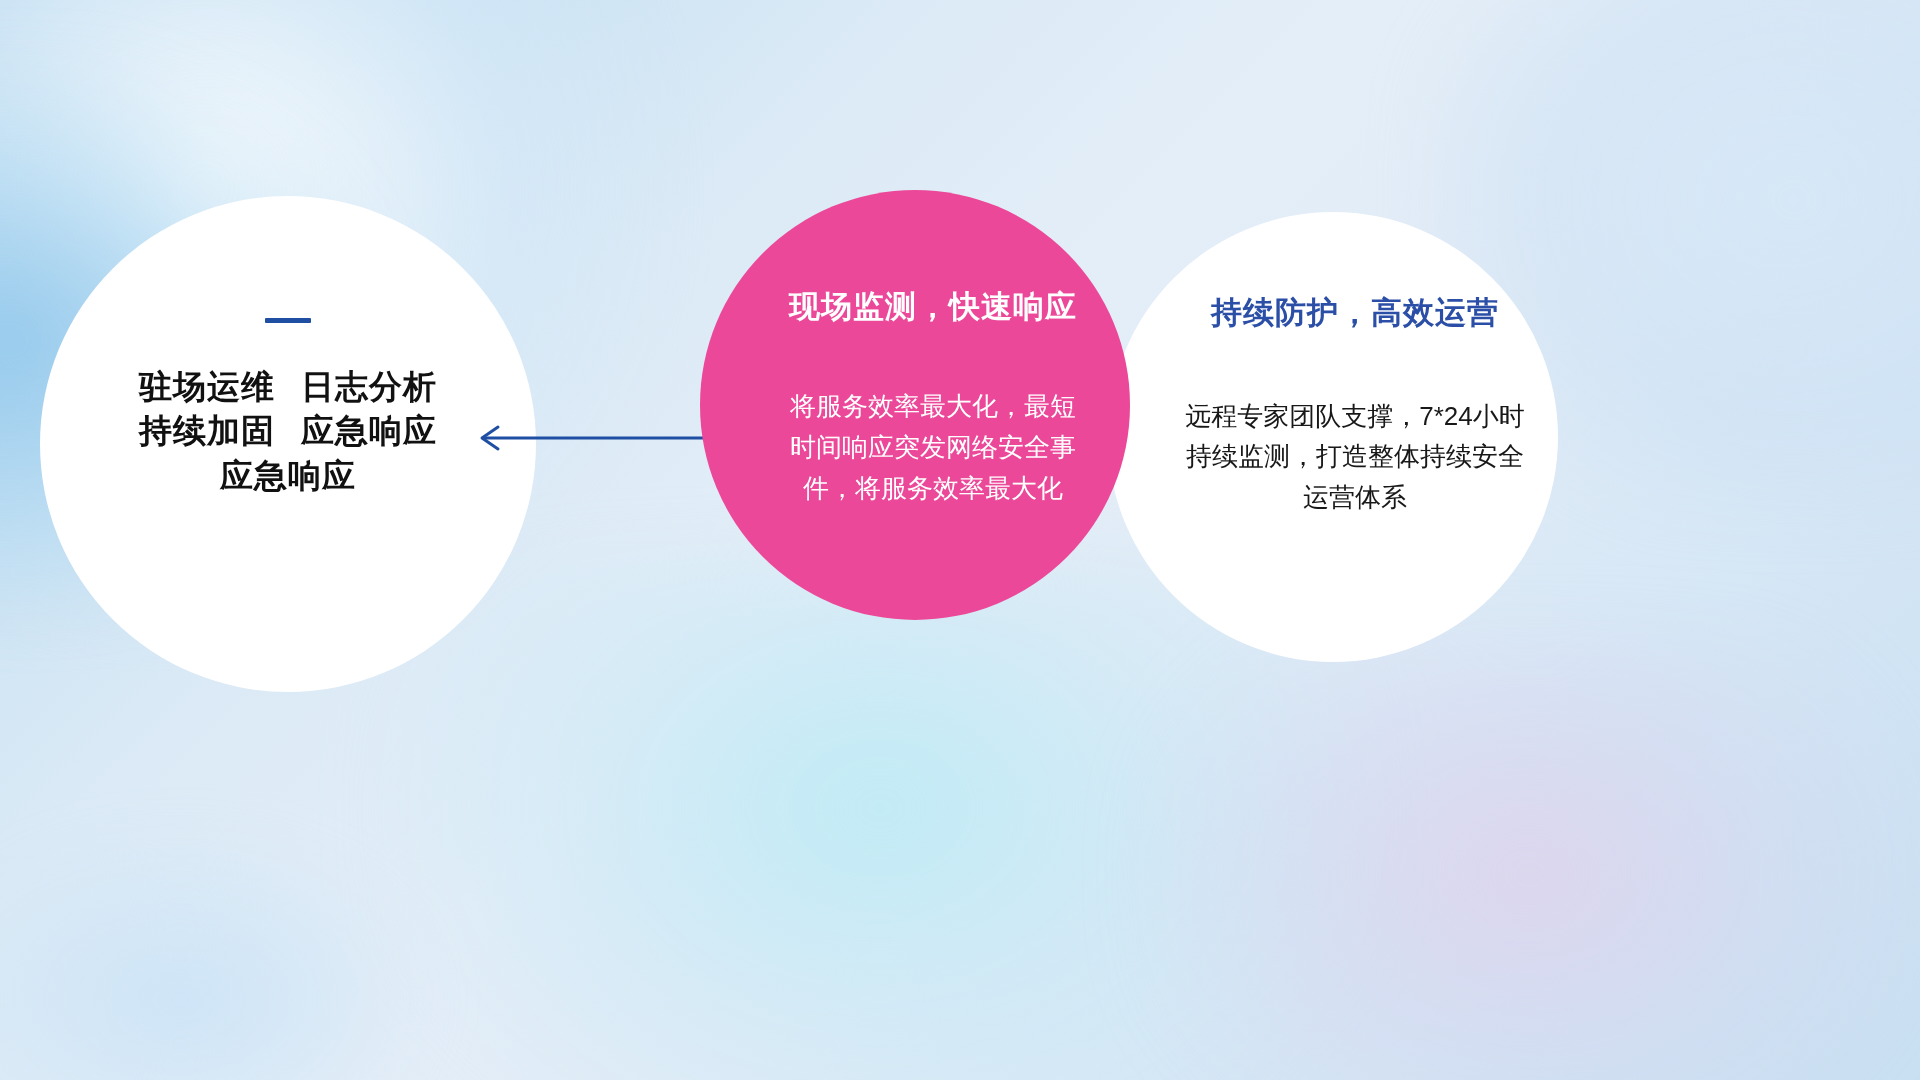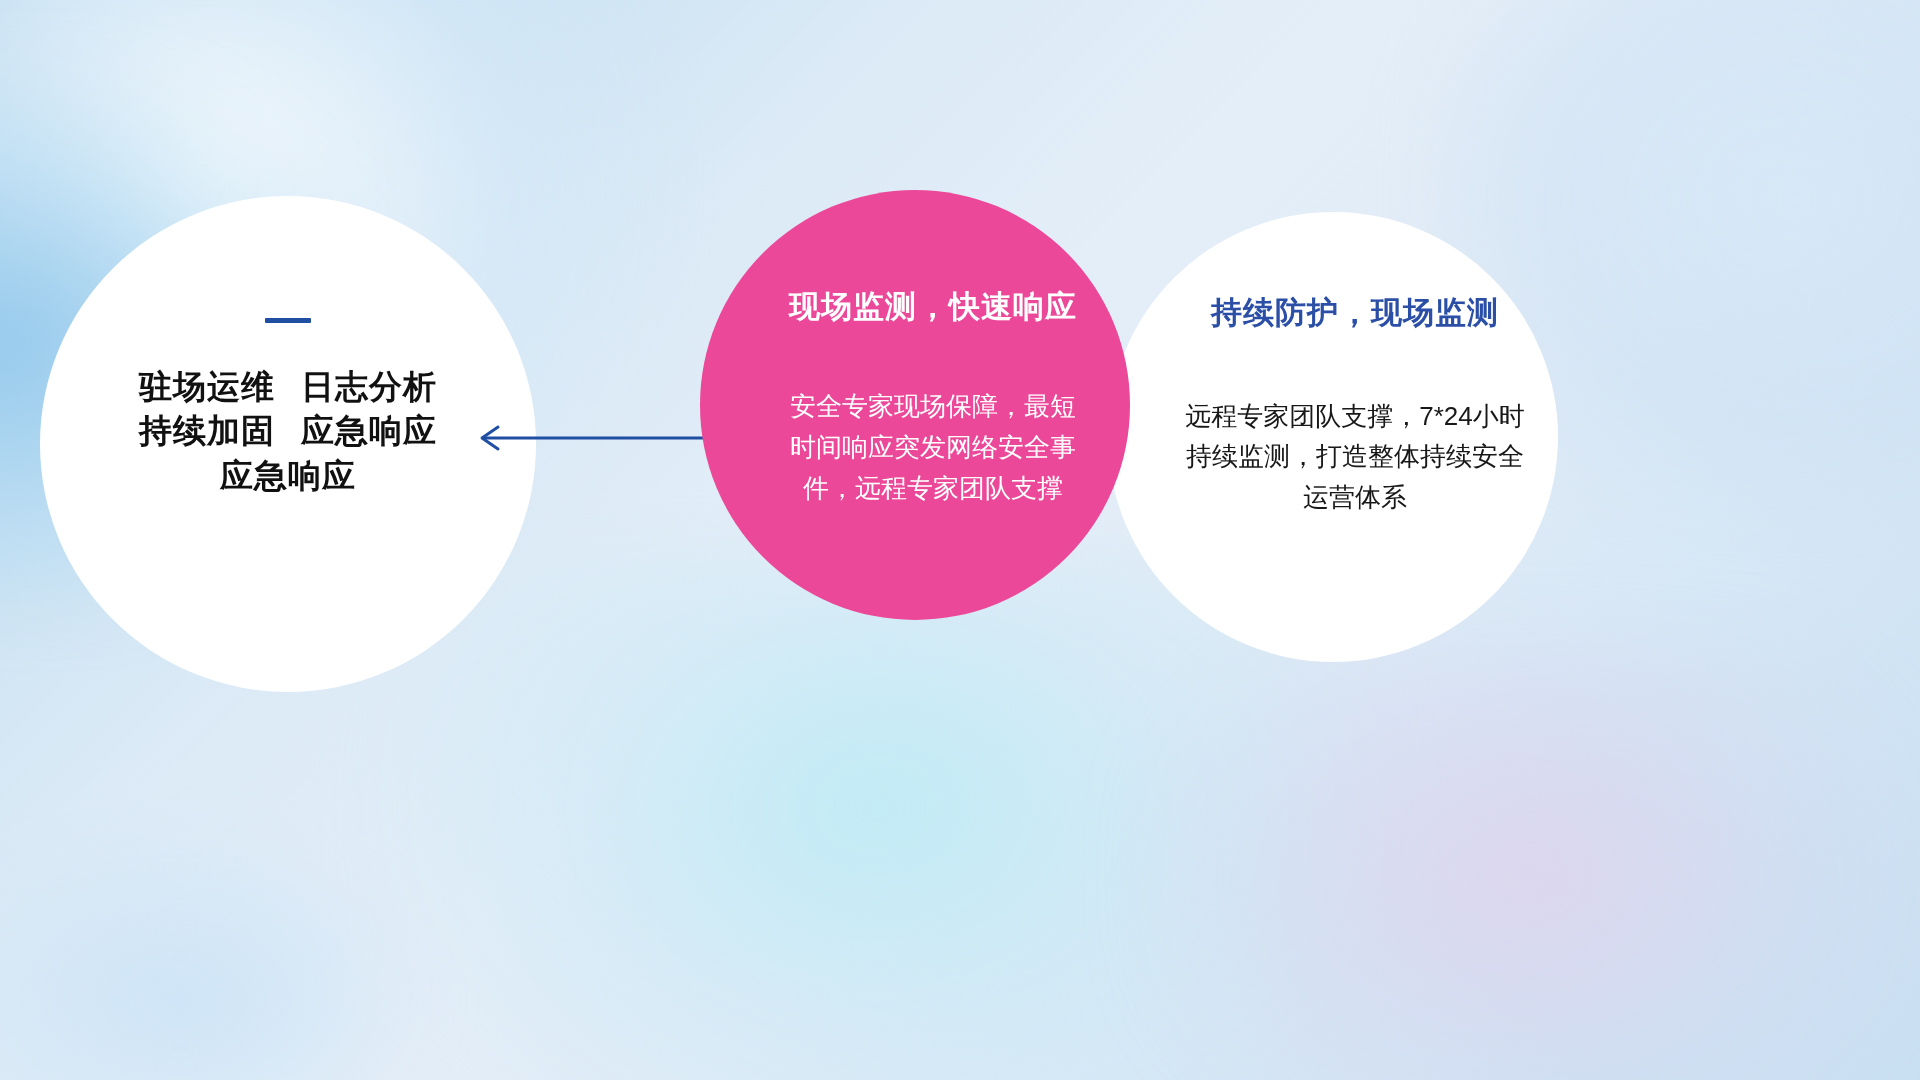--- a/index.html
+++ b/index.html
@@ -261,22 +261,22 @@
       <div class="left-line">
         <span>持续加固</span><span class="gap"></span><span>应急响应</span>
       </div>
       <div class="left-line">
         <span>应急响应</span>
       </div>
     </div>
   </div>
 
   <div id="circle-right" class="circle">
-    <div id="right-title">持续防护，现场监测</div>
+    <div id="right-title">持续防护，高效运营</div>
     <div id="right-body">远程专家团队支撑，7*24小时持续监测，打造整体持续安全运营体系</div>
   </div>
 
   <div id="circle-middle" class="circle">
     <div id="middle-title">现场监测，快速响应</div>
-    <div id="middle-body">安全专家现场保障，最短时间响应突发网络安全事件，远程专家团队支撑</div>
+    <div id="middle-body">将服务效率最大化，最短时间响应突发网络安全事件，将服务效率最大化</div>
   </div>
 
 </div>
 
 </body></html>

